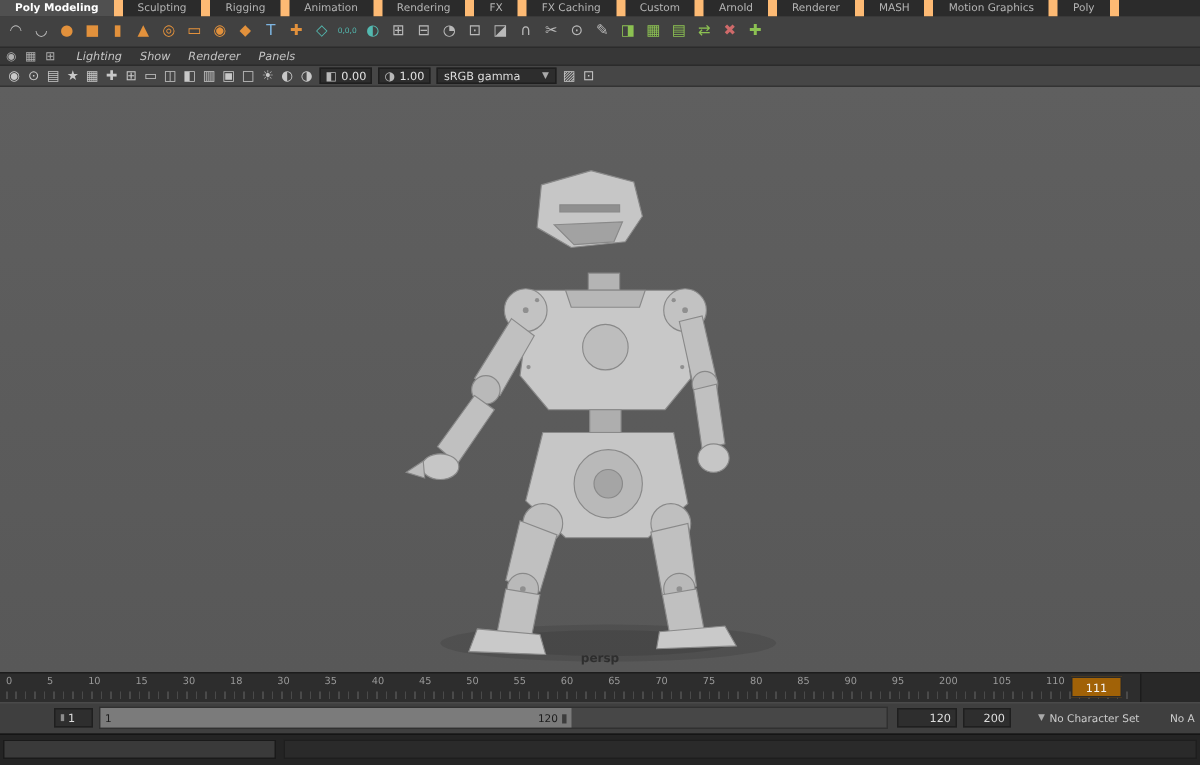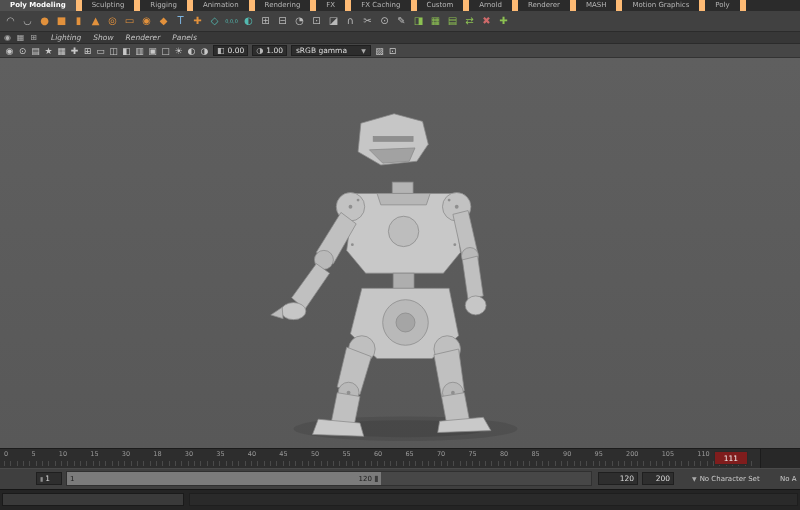--- a/index.html
+++ b/index.html
@@ -50,21 +50,21 @@
   .persp { position:absolute; left:0; right:0; bottom:5px; text-align:center; font-size:8px;
            font-weight:bold; color:#2e2e2e; }
 
   
   .timeline { position:absolute; left:0; top:448px; width:800px; height:20px; background:#2d2d2d;
               border-top:1px solid #1c1c1c; }
   .ticks { position:absolute; left:4px; top:1px; width:706px; display:flex;
            justify-content:space-between; font-size:6.5px; color:#9a9a9a; }
   .tickmarks { position:absolute; left:4px; bottom:2px; width:752px; height:5px;
                background:repeating-linear-gradient(to right,#4a4a4a 0,#4a4a4a 1px,transparent 1px,transparent 6.33px); }
-  .curframe { position:absolute; left:714px; top:2px; width:34px; height:14px; background:#7f1d1d;
+  .curframe { position:absolute; left:714px; top:2px; width:34px; height:14px; background:#a16207;
               border:1px solid #2a2a2a; color:#f4f4f4; font-size:7.5px; display:flex;
               align-items:center; justify-content:center; cursor:pointer; }
   .tl-right { position:absolute; right:0; top:0; width:40px; height:100%; background:#282828;
               border-left:1px solid #1c1c1c; }
 
   
   .rangebar { position:absolute; left:0; top:468px; width:800px; height:21px; background:#3f3f3f;
               border-top:1px solid #4a4a4a; }
   .rb-field { position:absolute; top:3px; height:13px; background:#2e2e2e; border:1px solid #1f1f1f;
               color:#dddddd; font-size:7.5px; display:flex; align-items:center; padding:0 3px;
@@ -255,20 +255,21 @@
         <circle cx="100" cy="95" r="1.5"></circle>
           <circle cx="196" cy="95" r="1.5"></circle>
         <circle cx="94" cy="142" r="1.5"></circle>
           <circle cx="202" cy="142" r="1.5"></circle>
         <circle cx="92" cy="102" r="2"></circle>
           <circle cx="204" cy="102" r="2"></circle>
         <circle cx="90" cy="298" r="2"></circle>
           <circle cx="200" cy="298" r="2"></circle>
       </g>
     </svg>
+    <div class="persp">persp</div>
   </div>
 
   <div class="timeline">
     <div class="ticks">
 
     <span class="tick">0</span>
         <span class="tick">5</span>
         <span class="tick">10</span>
         <span class="tick">15</span>
         <span class="tick">30</span>

